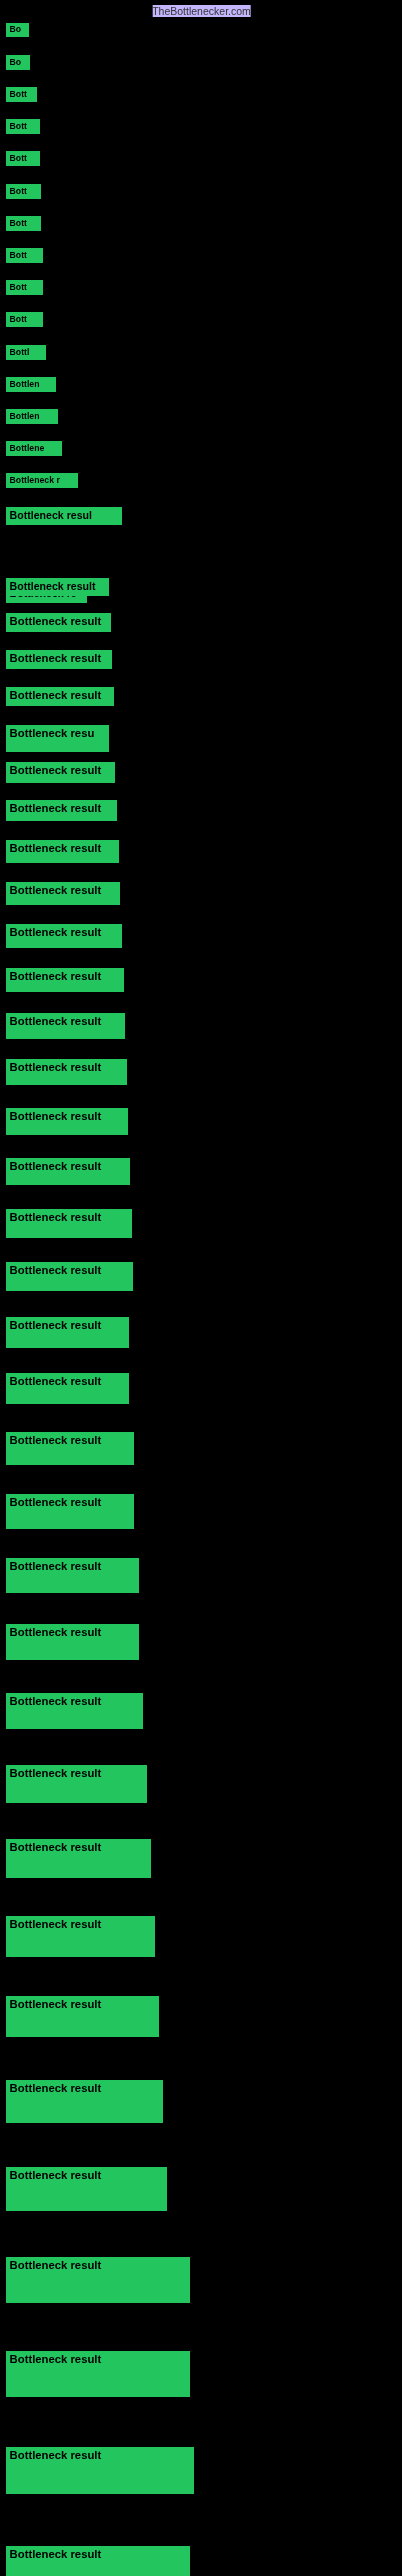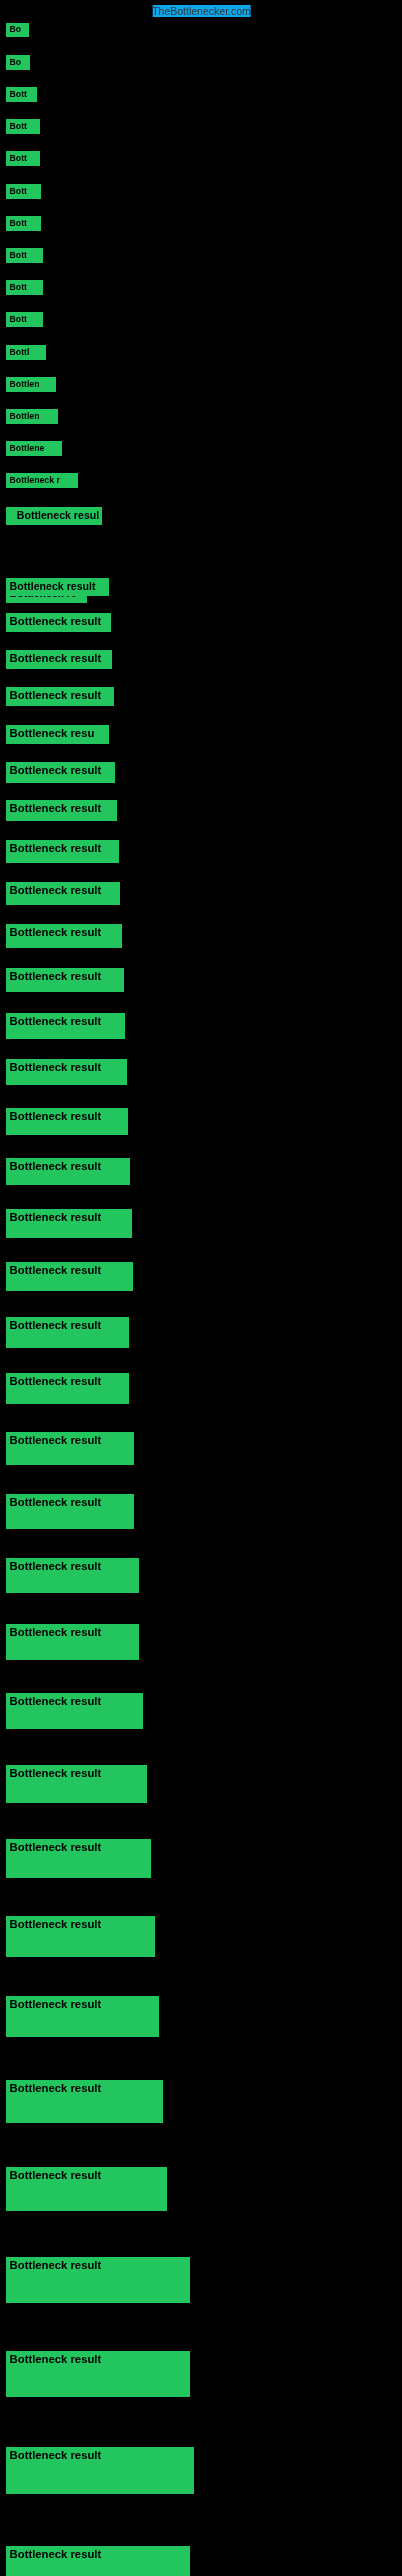--- a/index.html
+++ b/index.html
@@ -11,21 +11,21 @@
       position: relative;
     }
     .site-title {
       position: absolute;
       top: 4.8px;
       left: 50%;
       transform: translateX(-50%);
       color: #333;
       font-size: 10.5px;
       white-space: nowrap;
-      background: #0ea5e9;
+      background: #c4b5fd;
     }
     .badge {
       position: absolute;
       background-color: #22c55e;
       color: #000;
       font-size: 8.9px;
       font-weight: bold;
       padding: 1.6px 3.2px;
       white-space: nowrap;
       overflow: hidden;
@@ -45,27 +45,27 @@
     <div class="badge" style="top: 184px; left: 6.4px; width: 35px; height: 14.5px; font-size: 8.7px;">Bott</div>
     <div class="badge" style="top: 216px; left: 6.4px; width: 35px; height: 14.5px; font-size: 8.7px;">Bott</div>
     <div class="badge" style="top: 248px; left: 6.4px; width: 37px; height: 14.5px; font-size: 8.7px;">Bott</div>
     <div class="badge" style="top: 280px; left: 6.4px; width: 37px; height: 14.5px; font-size: 8.7px;">Bott</div>
     <div class="badge" style="top: 312px; left: 6.4px; width: 37px; height: 14.5px; font-size: 8.7px;">Bott</div>
     <div class="badge" style="top: 345px; left: 6.4px; width: 40px; height: 14.5px; font-size: 8.7px;">Bottl</div>
     <div class="badge" style="top: 377px; left: 6.4px; width: 50px; height: 14.5px; font-size: 8.7px;">Bottlen</div>
     <div class="badge" style="top: 409px; left: 6.4px; width: 52px; height: 14.5px; font-size: 8.7px;">Bottlen</div>
     <div class="badge" style="top: 441px; left: 6.4px; width: 56px; height: 14.5px; font-size: 8.7px;">Bottlene</div>
     <div class="badge" style="top: 473px; left: 6.4px; width: 72px; height: 14.5px; font-size: 8.7px;">Bottleneck r</div>
-    <div class="badge" style="top: 507px; left: 6.4px; width: 96px; height: 17.7px; font-size: 10.6px; text-align: right;">Bottleneck resul</div>
+    <div class="badge" style="top: 507px; left: 6.4px; width: 116px; height: 17.7px; font-size: 10.6px;">Bottleneck resul</div>
     <div class="badge" style="top: 541px; left: 6.4px; width: 81px; height: 17.7px; font-size: 10.6px; margin-top: 44px;">Bottleneck re</div>
     <div class="badge" style="top: 578px; left: 6.4px; width: 103px; height: 17.7px; font-size: 10.6px;">Bottleneck result</div>
     <div class="badge" style="top: 613px; left: 6.4px; width: 105px; height: 19.3px; font-size: 11.3px;">Bottleneck result</div>
     <div class="badge" style="top: 650px; left: 6.4px; width: 106px; height: 19.3px; font-size: 11.3px;">Bottleneck result</div>
     <div class="badge" style="top: 687px; left: 6.4px; width: 108px; height: 19.3px; font-size: 11.3px;">Bottleneck result</div>
-    <div class="badge" style="top: 725px; left: 6.4px; width: 103px; height: 19px; font-size: 11.3px;">Bottleneck resu</div>
+    <div class="badge" style="top: 725px; left: 6.4px; width: 103px; height: 27px; font-size: 11.3px;">Bottleneck resu</div>
     <div class="badge" style="top: 762px; left: 6.4px; width: 109px; height: 21px; font-size: 11.3px;">Bottleneck result</div>
     <div class="badge" style="top: 800px; left: 6.4px; width: 111px; height: 21px; font-size: 11.3px;">Bottleneck result</div>
     <div class="badge" style="top: 840px; left: 6.4px; width: 113px; height: 22.5px; font-size: 11.3px;">Bottleneck result</div>
     <div class="badge" style="top: 882px; left: 6.4px; width: 114px; height: 22.5px; font-size: 11.3px;">Bottleneck result</div>
     <div class="badge" style="top: 924px; left: 6.4px; width: 116px; height: 24px; font-size: 11.3px;">Bottleneck result</div>
     <div class="badge" style="top: 968px; left: 6.4px; width: 118px; height: 24px; font-size: 11.3px;">Bottleneck result</div>
     <div class="badge" style="top: 1013px; left: 6.4px; width: 119px; height: 26px; font-size: 11.3px;">Bottleneck result</div>
     <div class="badge" style="top: 1059px; left: 6.4px; width: 121px; height: 26px; font-size: 11.3px;">Bottleneck result</div>
     <div class="badge" style="top: 1108px; left: 6.4px; width: 122px; height: 27px; font-size: 11.3px;">Bottleneck result</div>
     <div class="badge" style="top: 1158px; left: 6.4px; width: 124px; height: 27px; font-size: 11.3px;">Bottleneck result</div>

